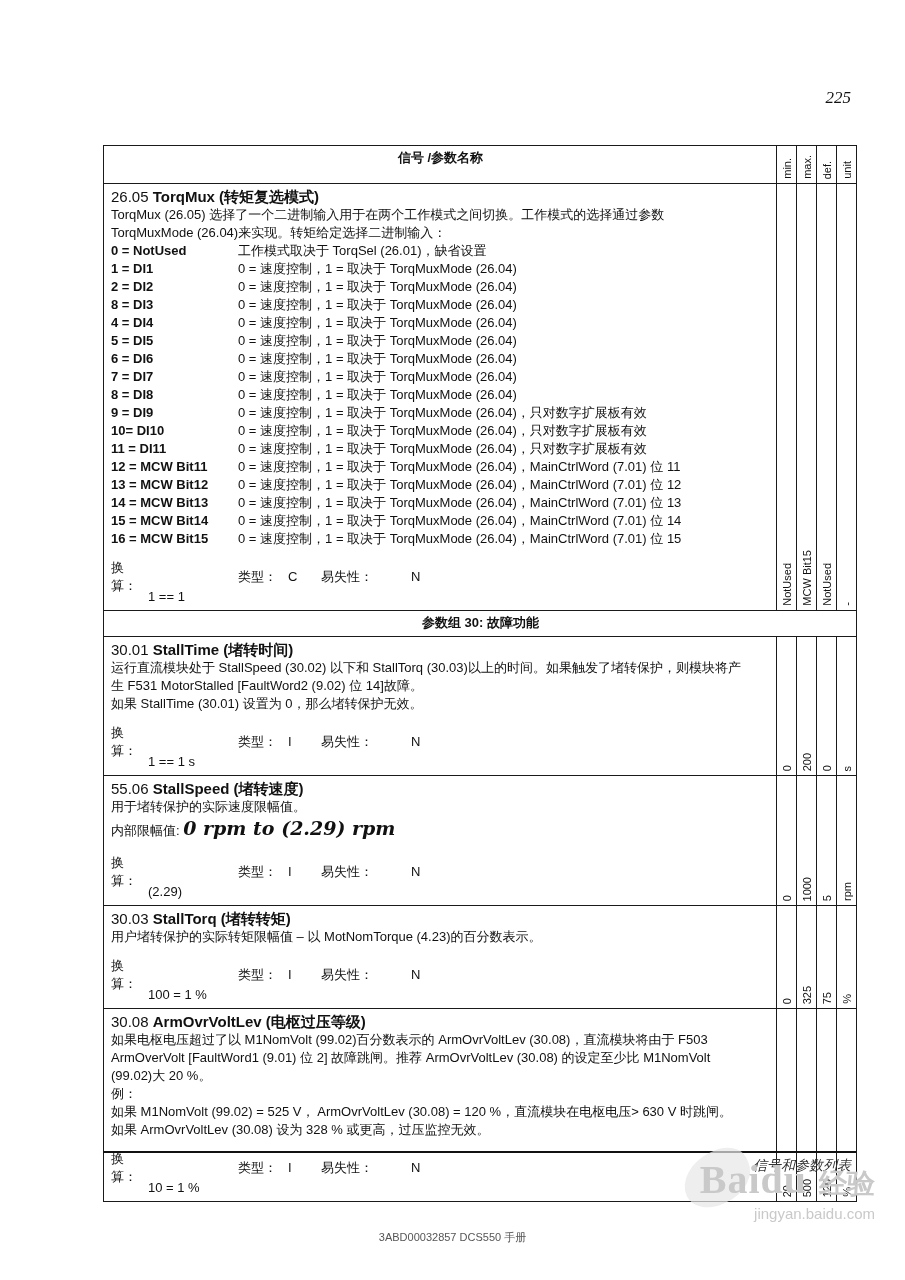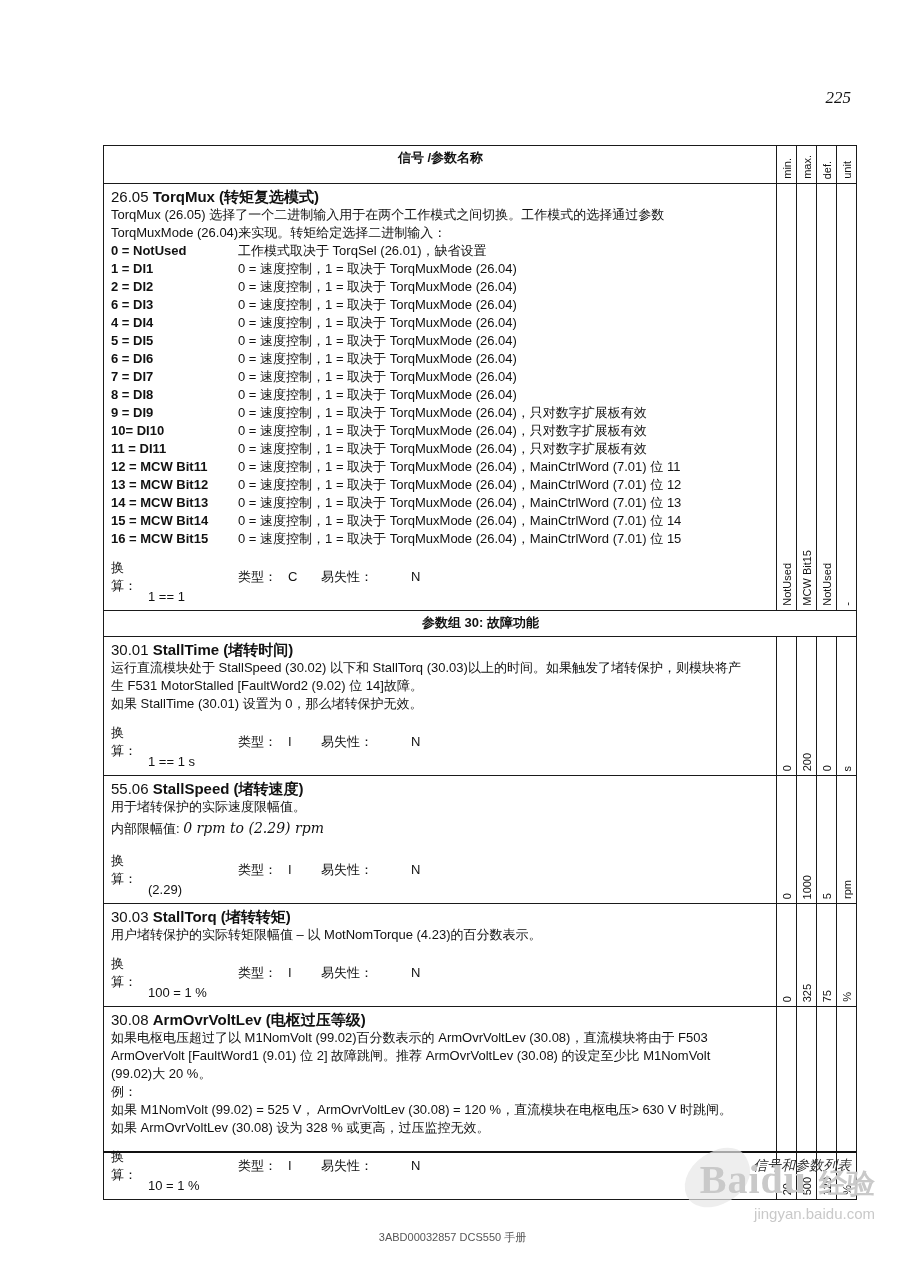--- a/index.html
+++ b/index.html
@@ -52,21 +52,21 @@
   .sl-lab-b { flex:0 0 50px; }
   .sl-val-b { flex:0 0 33px; }
   .sl-lab-c { flex:0 0 90px; }
   .sl-val-c { flex:1; }
   td.group-header {
     text-align:center; font-weight:bold; font-size:24px;
     padding:5px 0 7px 0; line-height:28px;
   }
   .formula-line { line-height:24px; }
   .formula-math {
-    font-family:"DejaVu Serif", serif; font-style:italic; font-size:14px;
+    font-family:"DejaVu Serif", serif; font-style:italic; font-size:19px;font-weight:bold;
   }
 
   .footer-rule {
     position:absolute; left:103px; top:1151px; width:753px; height:2px; background:#111;
   }
   .footer-right {
     position:absolute; right:50px; top:1157px;
     font-family:"Liberation Serif", serif; font-style:italic;
     font-size:14px; color:#333;
   }
@@ -138,21 +138,21 @@
               <span class="option-label">1 = DI1</span>
               <span class="option-desc">0 = 速度控制，1 = 取决于 TorqMuxMode (26.04)</span>
             </div>
 
             <div class="option-row">
               <span class="option-label">2 = DI2</span>
               <span class="option-desc">0 = 速度控制，1 = 取决于 TorqMuxMode (26.04)</span>
             </div>
 
             <div class="option-row">
-              <span class="option-label">6 = DI3</span>
+              <span class="option-label">8 = DI3</span>
               <span class="option-desc">0 = 速度控制，1 = 取决于 TorqMuxMode (26.04)</span>
             </div>
 
             <div class="option-row">
               <span class="option-label">4 = DI4</span>
               <span class="option-desc">0 = 速度控制，1 = 取决于 TorqMuxMode (26.04)</span>
             </div>
 
             <div class="option-row">
               <span class="option-label">5 = DI5</span>

